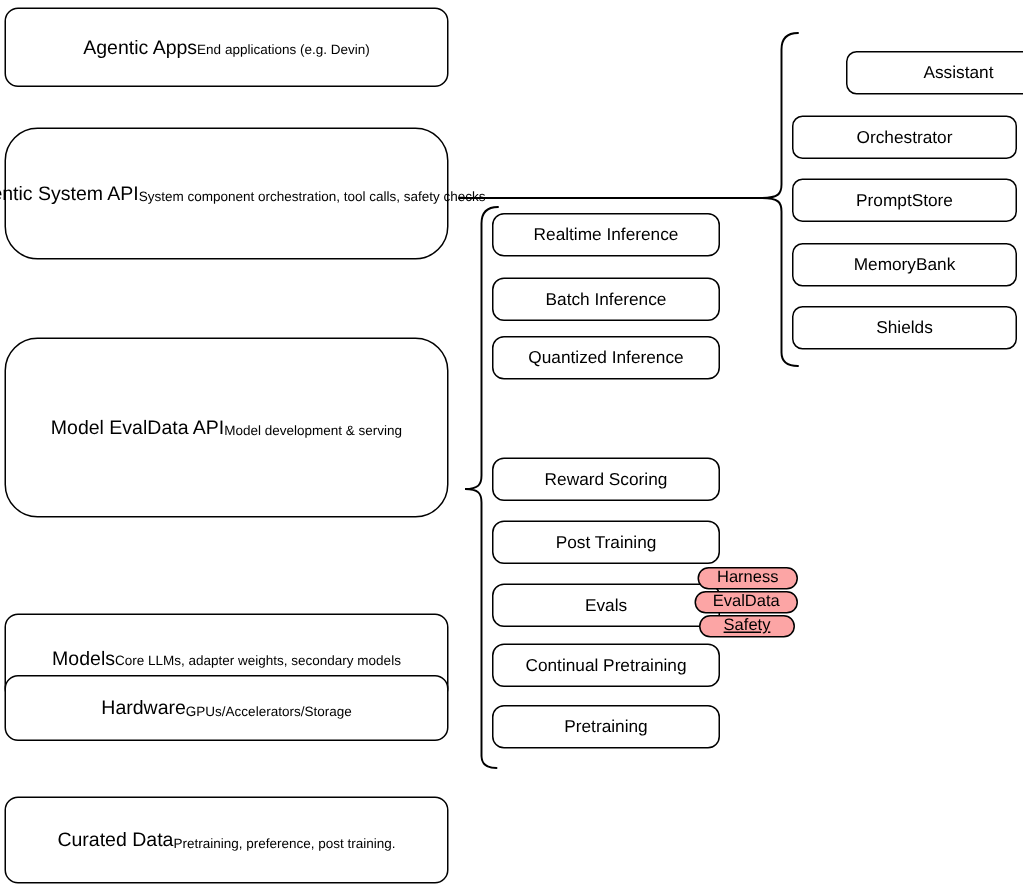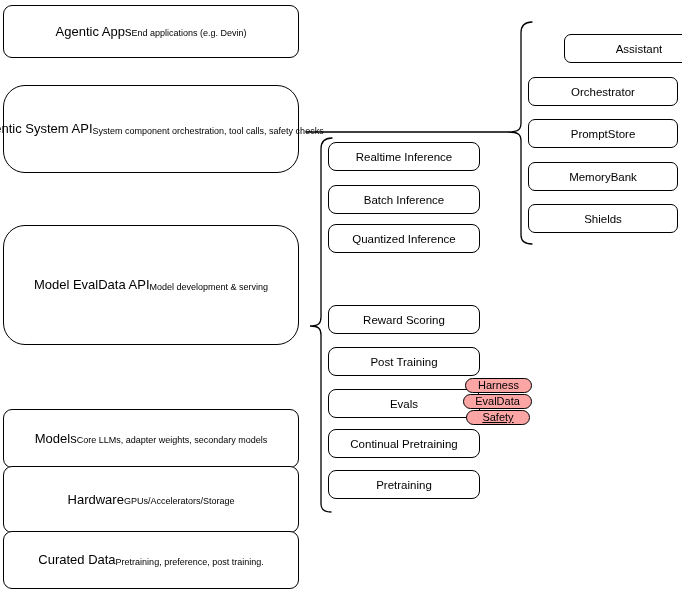--- a/index.html
+++ b/index.html
@@ -32,21 +32,21 @@
     text-align: center;
   }
 
   
   .left-box { left: 3px; width: 296px; border-radius: 9px; }
   .left-box.big { border-radius: 22px; }
   .lb1 { top: 5px;   height: 53px; }
   .lb2 { top: 85px;  height: 88px; }
   .lb3 { top: 225px; height: 120px; }
   .lb4 { top: 372px; height: 59px; margin-top: 37px; }
-  .lb5 { top: 450px; height: 67px; margin-top: 16px; }
+  .lb5 { top: 450px; height: 44px; }
   .lb6 { top: 531px; height: 58px; text-align: center; }
 
   .box-title { font-size: 13px; line-height: 16px; white-space: nowrap; }
   .box-subtitle { font-size: 9px; line-height: 12px; margin-top: 3px; white-space: nowrap; }
 
   
   .mid-box {
     left: 328px; width: 152px; height: 29px;
     border-radius: 8px; font-size: 11.5px; white-space: nowrap;
   }

